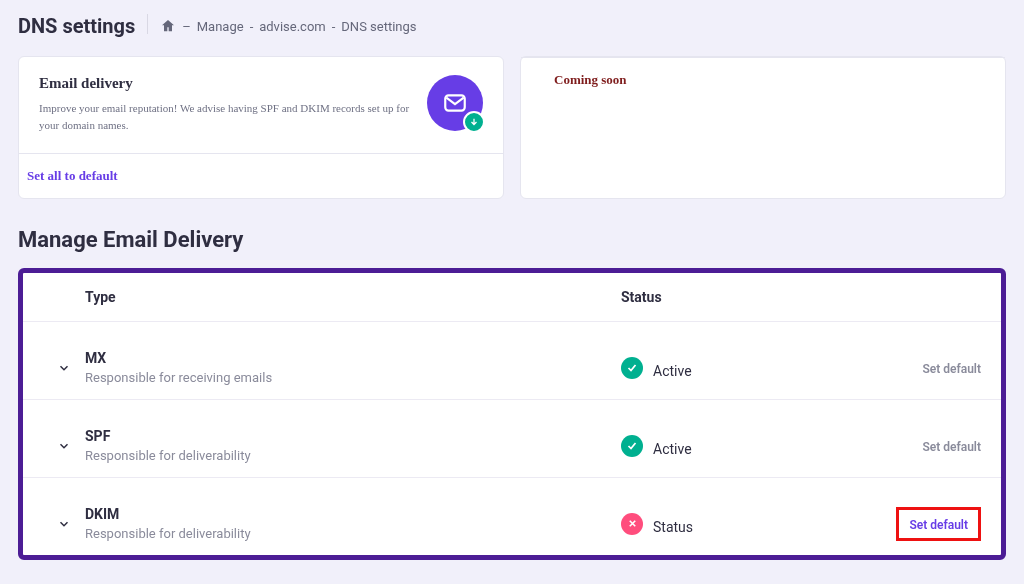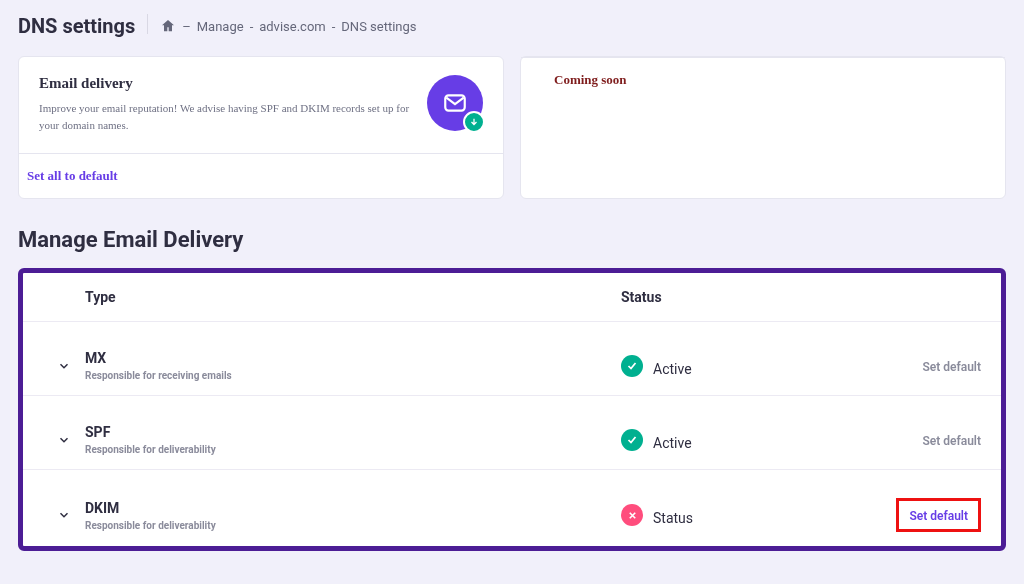--- a/index.html
+++ b/index.html
@@ -60,21 +60,21 @@
     align-items:center;
     padding:16px 20px;
   }
   .table-head { font-weight:700; color:#2f2e41; font-size:14px; }
   .table-head .col-type { grid-column:2; }
   .table-head .col-status { grid-column:3; }
   .table-row { border-top:1px solid #eceaf3; padding-top:28px; padding-bottom:14px; }
   .chevron-cell { display:flex; align-items:center; justify-content:center; cursor:pointer; }
   .row-info { display:flex; flex-direction:column; gap:4px; }
   .row-label { font-weight:700; color:#2f2e41; font-size:14px; }
-  .row-sub { font-size:10px; color:#8a8b9b;font-weight:bold; }
+  .row-sub { font-size:13px; color:#8a8b9b; }
   .status-cell { display:flex; align-items:flex-end; gap:10px; }
   .status-icon {
     width:22px; height:22px; border-radius:50%;
     display:flex; align-items:center; justify-content:center;
     flex:0 0 auto;
   }
   .status-green { background:#00b090; }
   .status-pink { background:#ff4d7d; }
   .status-text { font-size:14px; color:#2f2e41; }
   .action-cell { text-align:right; }

